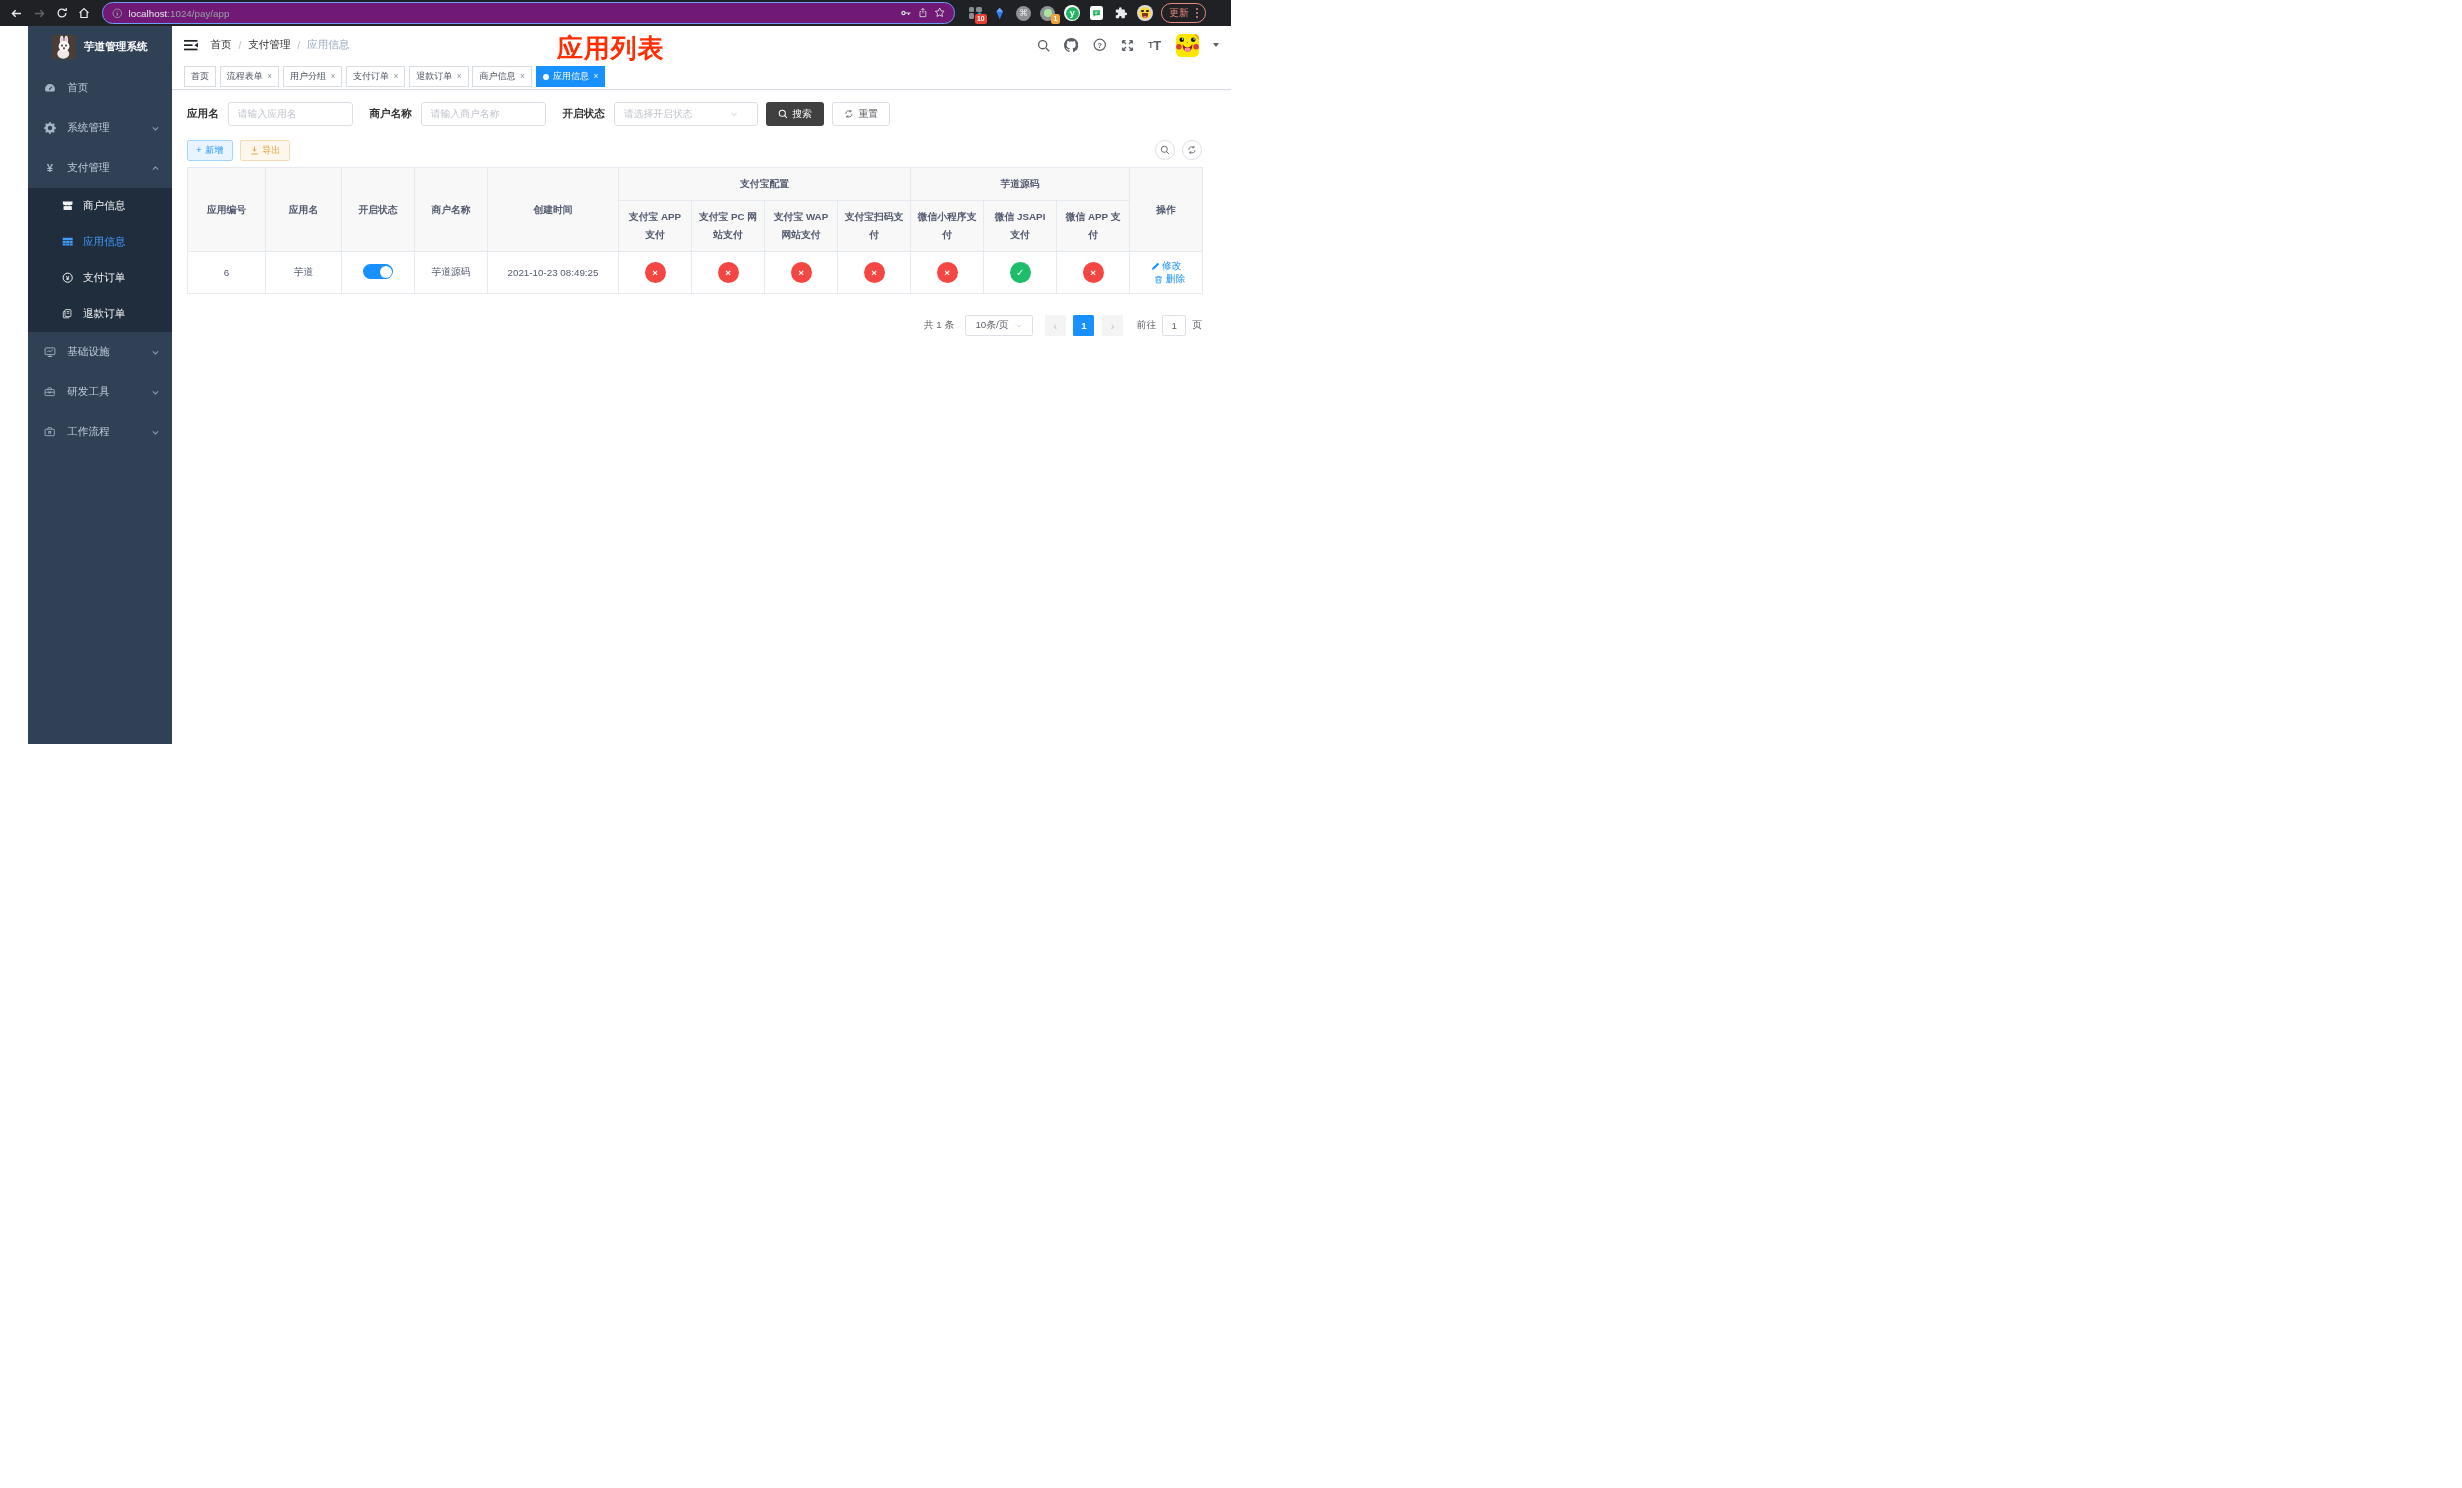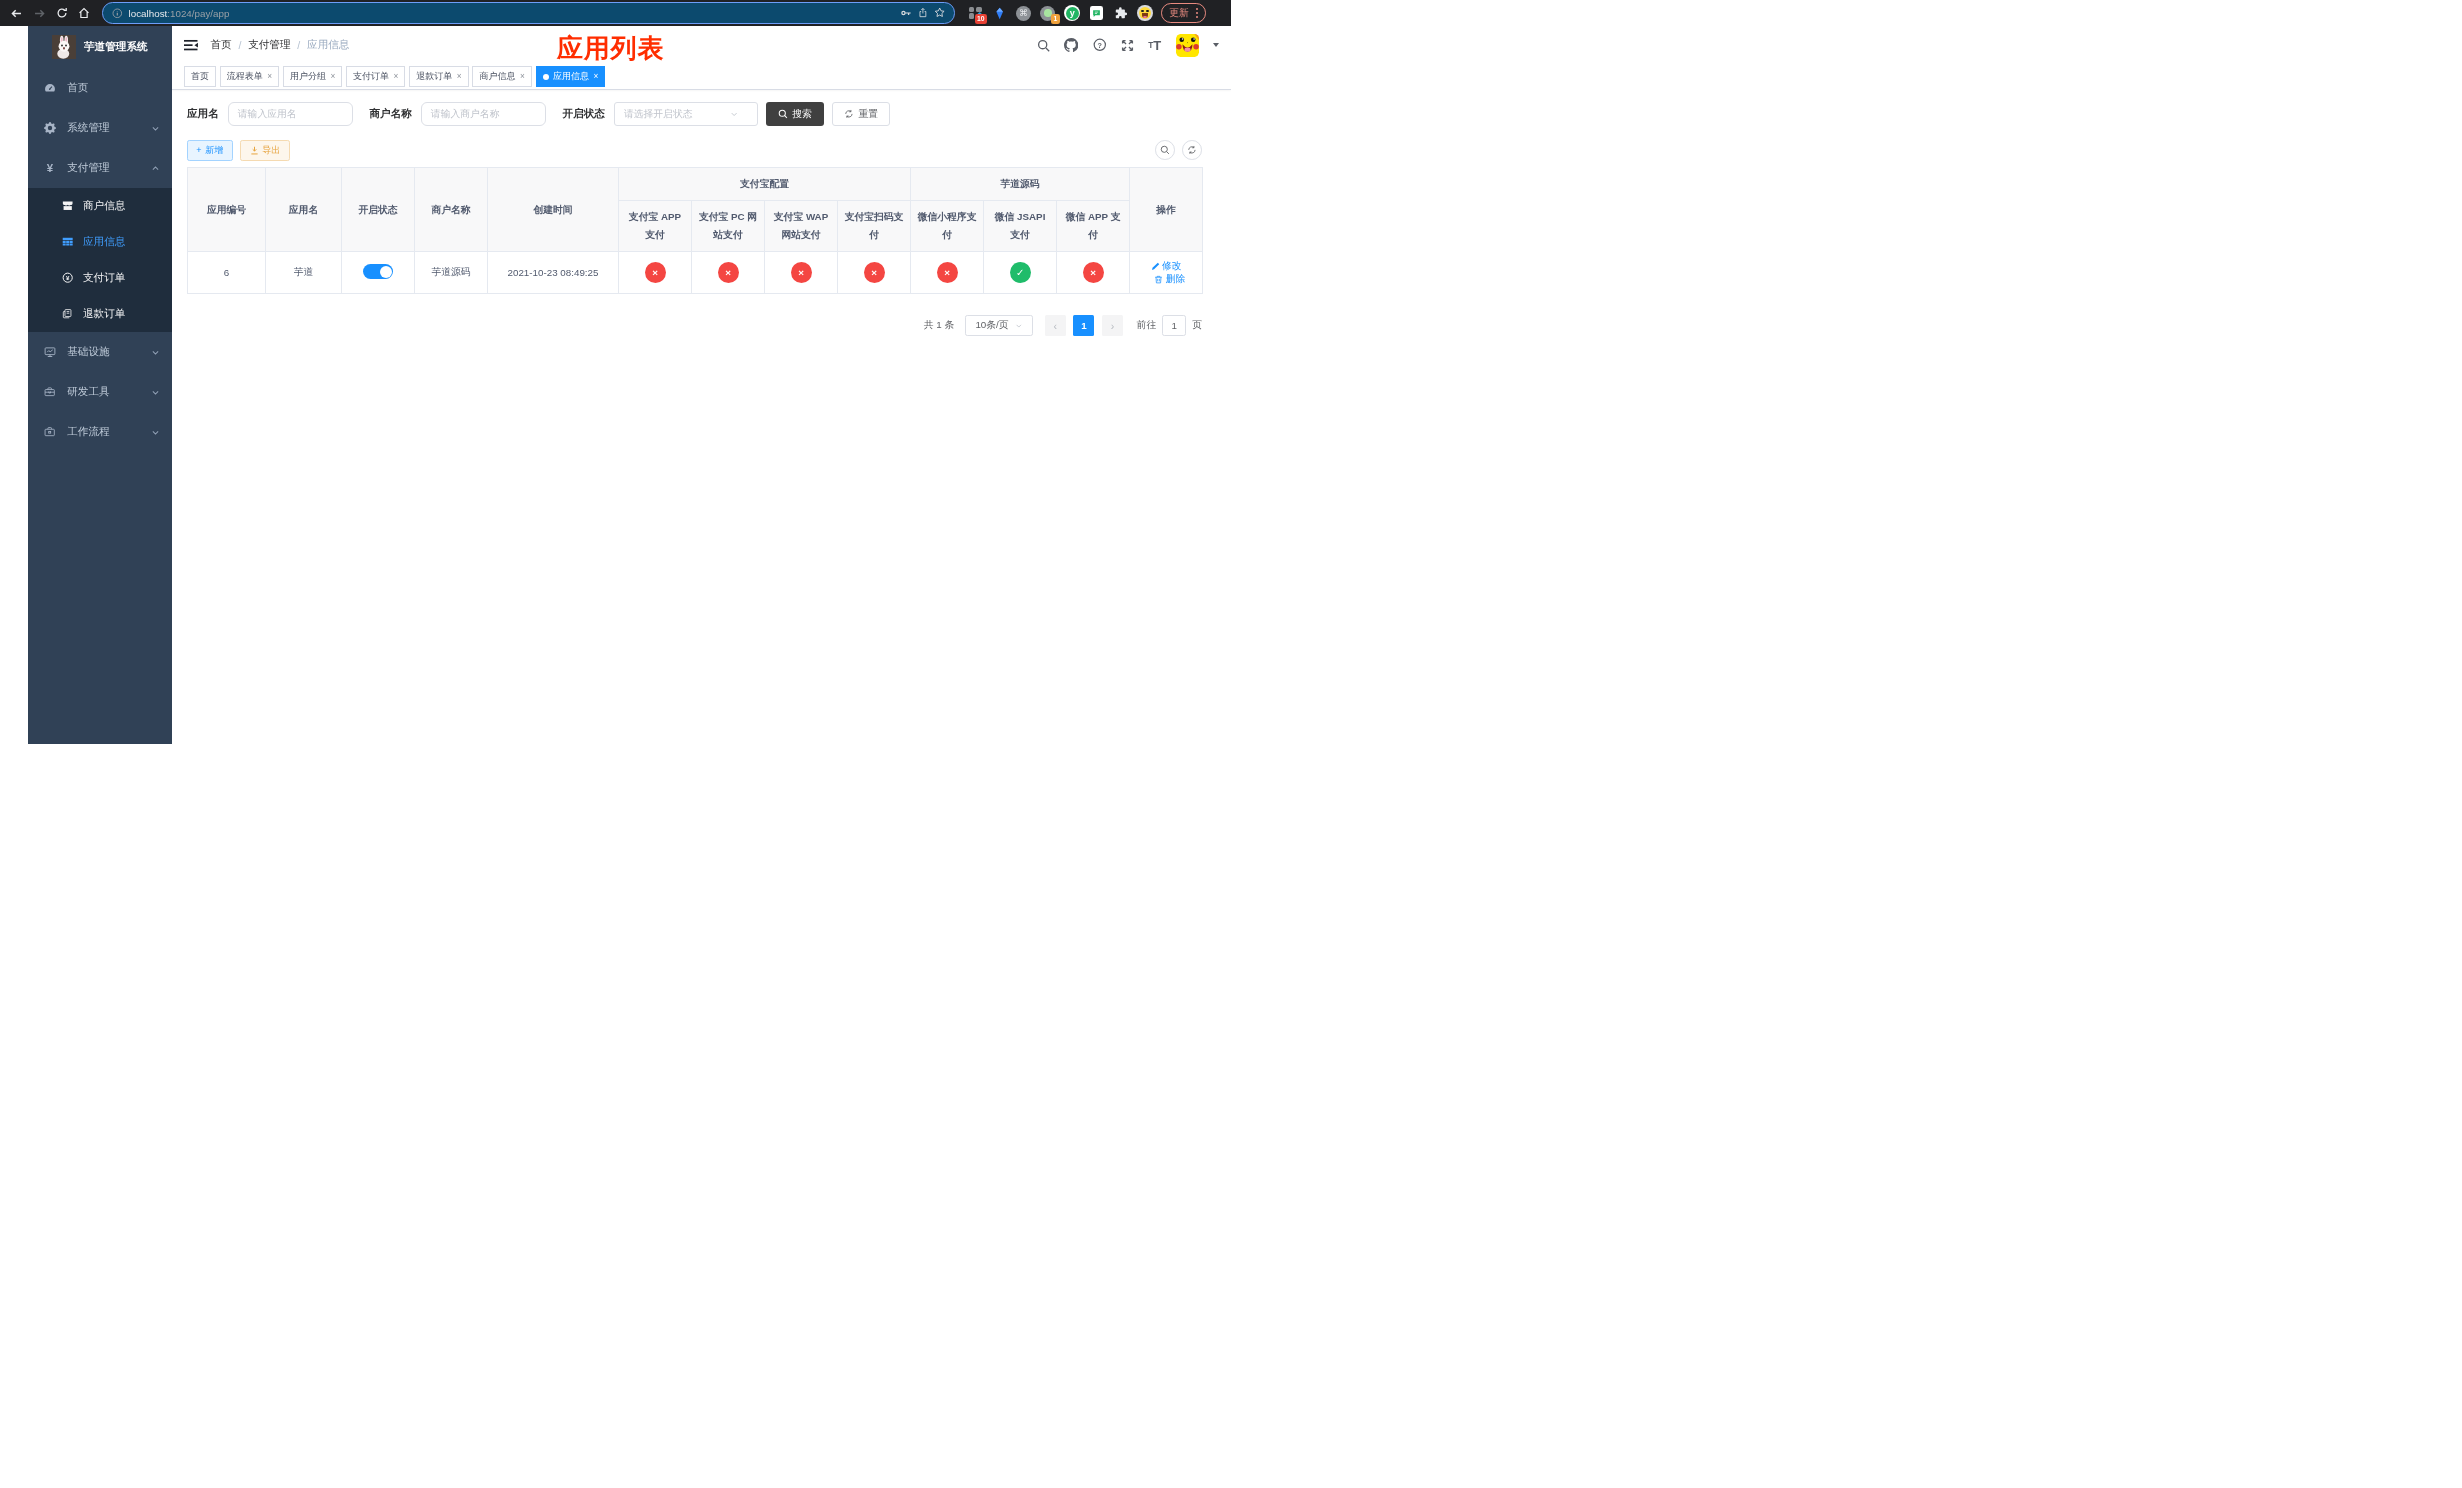--- a/index.html
+++ b/index.html
@@ -6,21 +6,21 @@
   body{
     width:1231px;height:744px;overflow:hidden;
     font-family:"Liberation Sans","DejaVu Sans",sans-serif;
     background:#fff;color:#303133;font-size:10.6px;
     -webkit-font-smoothing:antialiased;
   }
   
   .browser-bar{height:26px;background:#202124;display:flex;align-items:center;padding:0 6px;gap:1.5px;}
   .bnav{width:21px;height:21px;border-radius:50%;display:flex;align-items:center;justify-content:center;color:#e8eaed;flex:0 0 auto;}
   .bnav.disabled{color:#5f6368;}
-  .url-bar{flex:1;max-width:833px;height:19.7px;border-radius:10.6px;background:#0c4a6e;border:1.5px solid #6d9df8;display:flex;align-items:center;padding:0 9px;gap:6px;margin:0 6px;min-width:0;}
+  .url-bar{flex:1;max-width:833px;height:19.7px;border-radius:10.6px;background:#701a75;border:1.5px solid #6d9df8;display:flex;align-items:center;padding:0 9px;gap:6px;margin:0 6px;min-width:0;}
   .url-bar .info{color:#9aa0a6;display:flex;}
   .url-text{font-size:9.8px;white-space:nowrap;}
   .url-text .host{color:#e8eaed;}
   .url-text .rest{color:#9aa0a6;}
   .url-spacer{flex:1;}
   .urlicon{color:#d6d9dd;display:flex;align-items:center;}
   .ext-area{display:flex;align-items:center;gap:8.3px;padding:0 4.5px;}
   .ext{position:relative;display:flex;align-items:center;justify-content:center;width:16px;height:16px;}
   .badge{position:absolute;bottom:-3px;right:-3.8px;font-size:6.8px;line-height:1;color:#fff;padding:1.5px 2.3px;border-radius:2.3px;font-weight:bold;}
   .badge.red{background:#e94235;}
@@ -80,21 +80,21 @@
   .tag{height:19.7px;border:0.8px solid #d8dce5;background:#fff;display:flex;align-items:center;padding:0 6px;font-size:9px;color:#495060;gap:4.5px;cursor:pointer;}
   .tag .tclose{font-size:8.3px;color:#8e939b;line-height:1;}
   .tag.active{background:#1890ff;border-color:#1890ff;color:#fff;}
   .tag.active .tclose{color:#fff;}
   .tag-dot{width:6px;height:6px;border-radius:50%;background:#fff;}
   .content{padding:12px 0 0 15px;width:1015px;}
   
   .filter-row{display:flex;align-items:center;margin-bottom:13.6px;}
   .flabel{font-weight:bold;color:#303133;font-size:10.6px;margin-right:9px;}
   .finput{height:24px;border:0.8px solid #dcdfe6;border-radius:3px;display:flex;align-items:center;padding:0 9px;font-size:9.8px;color:#bfc3cb;background:#fff;box-sizing:border-box;}
-  .finput.w165{width:125px;border-radius:6px;}
+  .finput.w165{width:125px;}
   .fselect{width:144px;height:24px;border:0.8px solid #dcdfe6;border-radius:3px;display:flex;align-items:center;padding:0 19px 0 9px;font-size:9.8px;color:#bfc3cb;justify-content:space-between;box-sizing:border-box;}
   .btn{height:24px;border-radius:3px;display:inline-flex;align-items:center;gap:4.5px;font-size:9.8px;padding:0 11.4px;cursor:pointer;border:0.8px solid transparent;box-sizing:border-box;}
   .btn-primary{background:#404040;color:#fff;margin-left:7.6px;justify-content:space-between;}
   .btn-plain{background:#fff;border-color:#dcdfe6;color:#606266;margin-left:7.6px;}
   
   .toolbar-row{display:flex;align-items:center;margin-bottom:6.8px;}
   .btn-sm{height:21px;border-radius:2.3px;display:inline-flex;align-items:center;gap:3.8px;font-size:9px;padding:0 8.3px;cursor:pointer;box-sizing:border-box;}
   .btn-add{background:#e8f4ff;border:0.8px solid #a3d3ff;color:#1890ff;}
   .btn-export{background:#fdf6ec;border:0.8px solid #f5dab1;color:#e6a23c;margin-left:7.6px;}
   .tool-circles{margin-left:auto;display:flex;gap:7.6px;}

